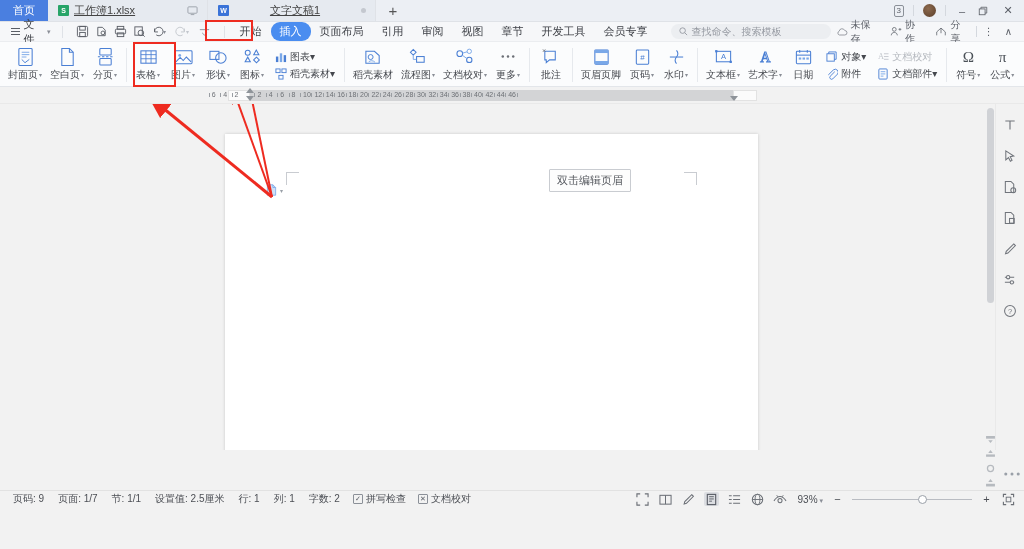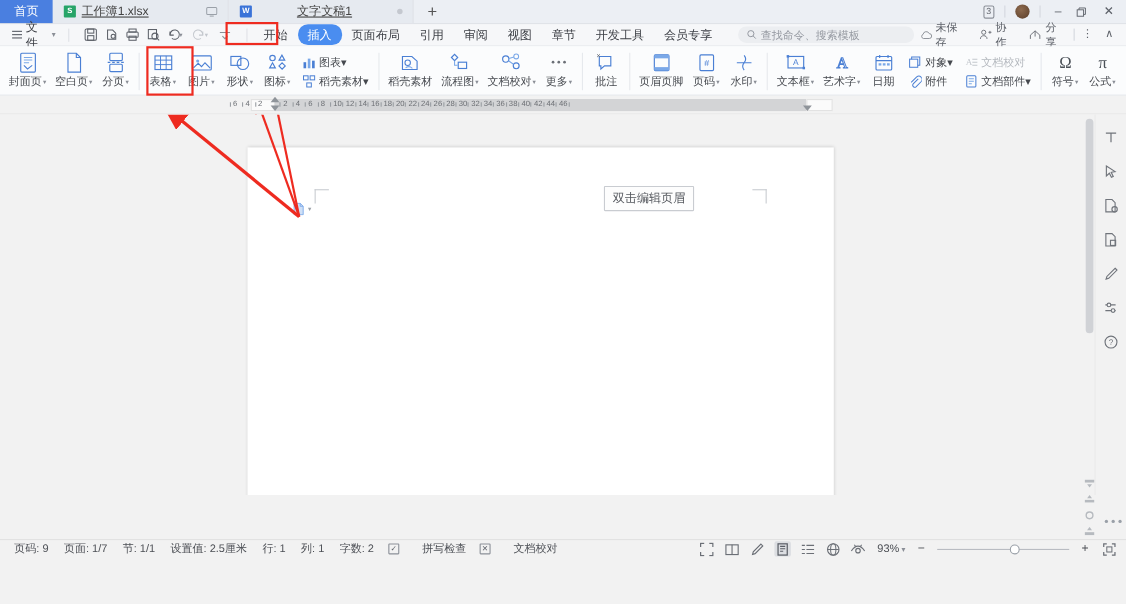--- a/index.html
+++ b/index.html
@@ -149,21 +149,21 @@
   .navpad{ position:absolute;right:29px;bottom:3px;width:10px;
     display:flex;flex-direction:column;align-items:center;gap:6px;color:#a9adb3;font-size:7px; }
   .dots3{ position:absolute;right:2px;bottom:12px;color:#9aa0a8;font-size:9px;letter-spacing:1px; }
 
   
   #statusbar{
     height:17px;background:#f2f2f2;border-top:1px solid #e2e2e2;
     display:flex;align-items:center;font-size:10px;color:#4c4f55;padding:0 6px;gap:0;
   }
   .sb-item{ padding:0 7px;white-space:nowrap; }
-  .sb-chk{ display:flex;align-items:center;gap:21px;padding:0 6px; }
+  .sb-chk{ display:flex;align-items:center;gap:3px;padding:0 6px; }
   .sb-box{ width:10px;height:10px;border:1px solid #8b9098;display:flex;
     align-items:center;justify-content:center;font-size:7px;color:#5d6169;border-radius:1px; }
   .sb-spacer{ flex:1; }
   .sb-right{ display:flex;align-items:center;gap:8px;padding-right:2px; }
   .vico{ width:15px;height:14px;display:flex;align-items:center;justify-content:center;
     color:#6b6f76; }
   .vico.sel{ background:#dcdee2;border-radius:2px; }
   .zoomtxt{ font-size:10px;color:#4c4f55;margin-left:2px; }
   .slider{ display:flex;align-items:center;gap:0; }
   .strack{ width:120px;height:1px;background:#b9bcc2;position:relative; }

